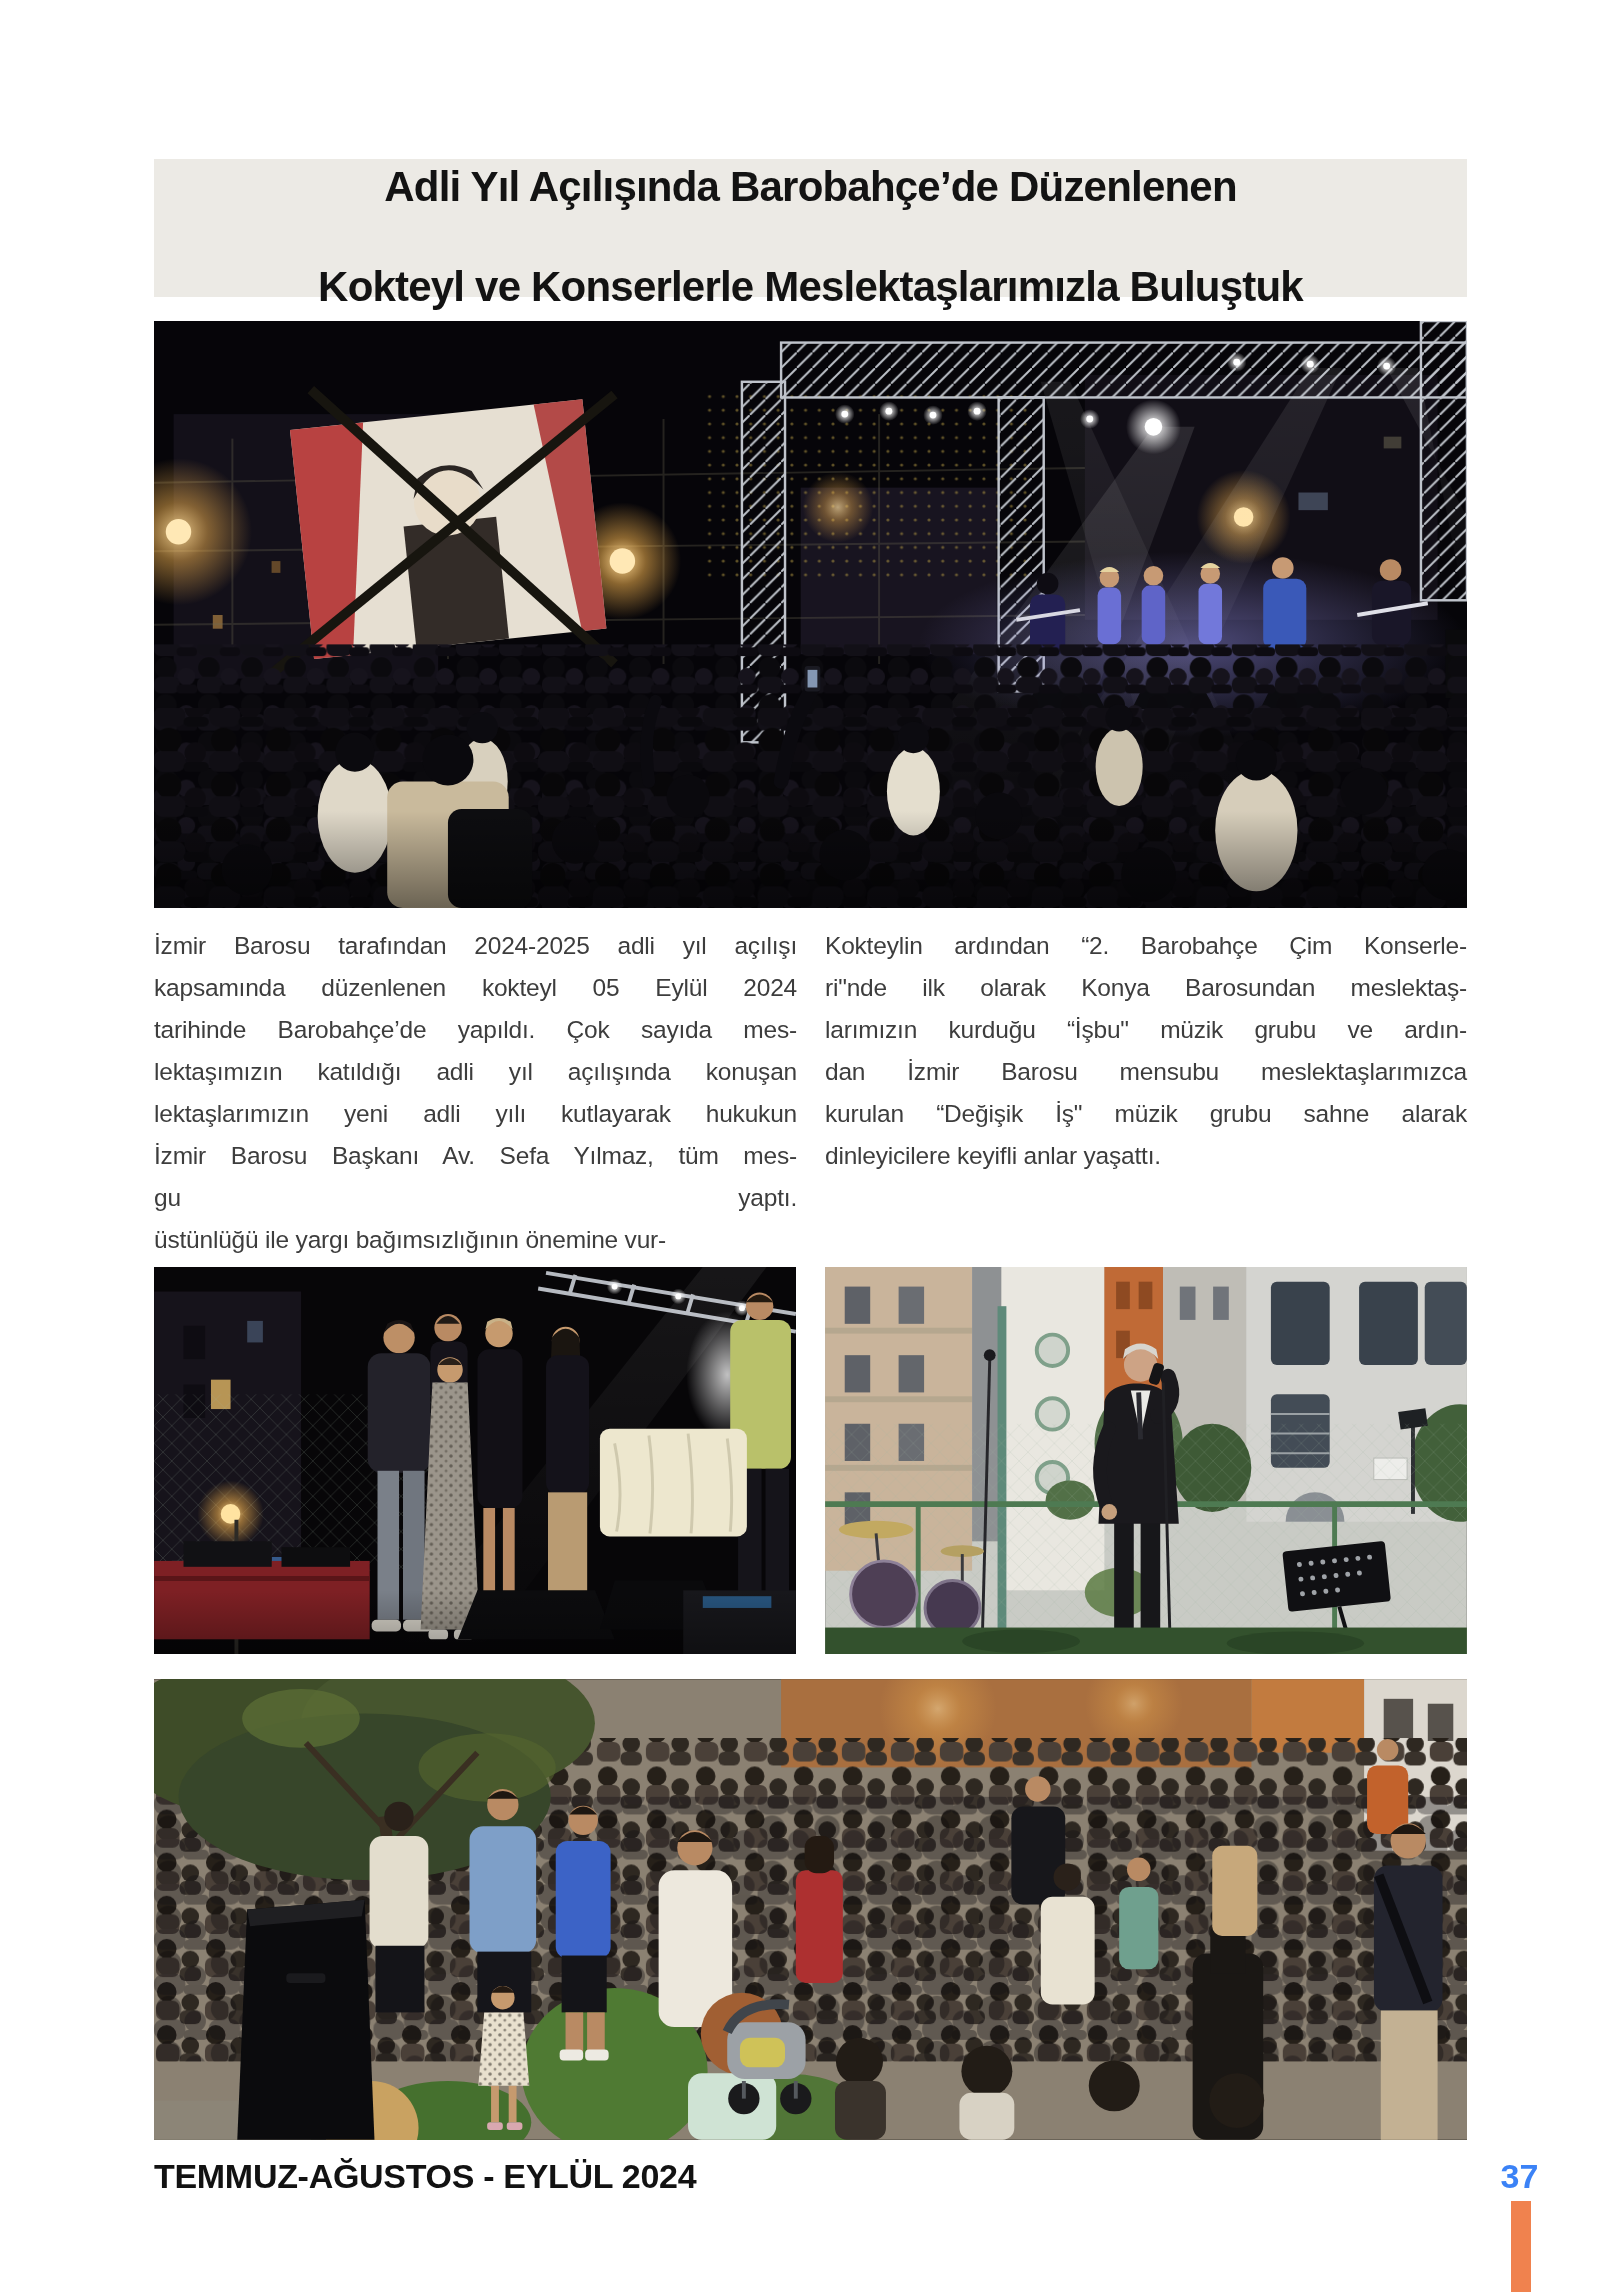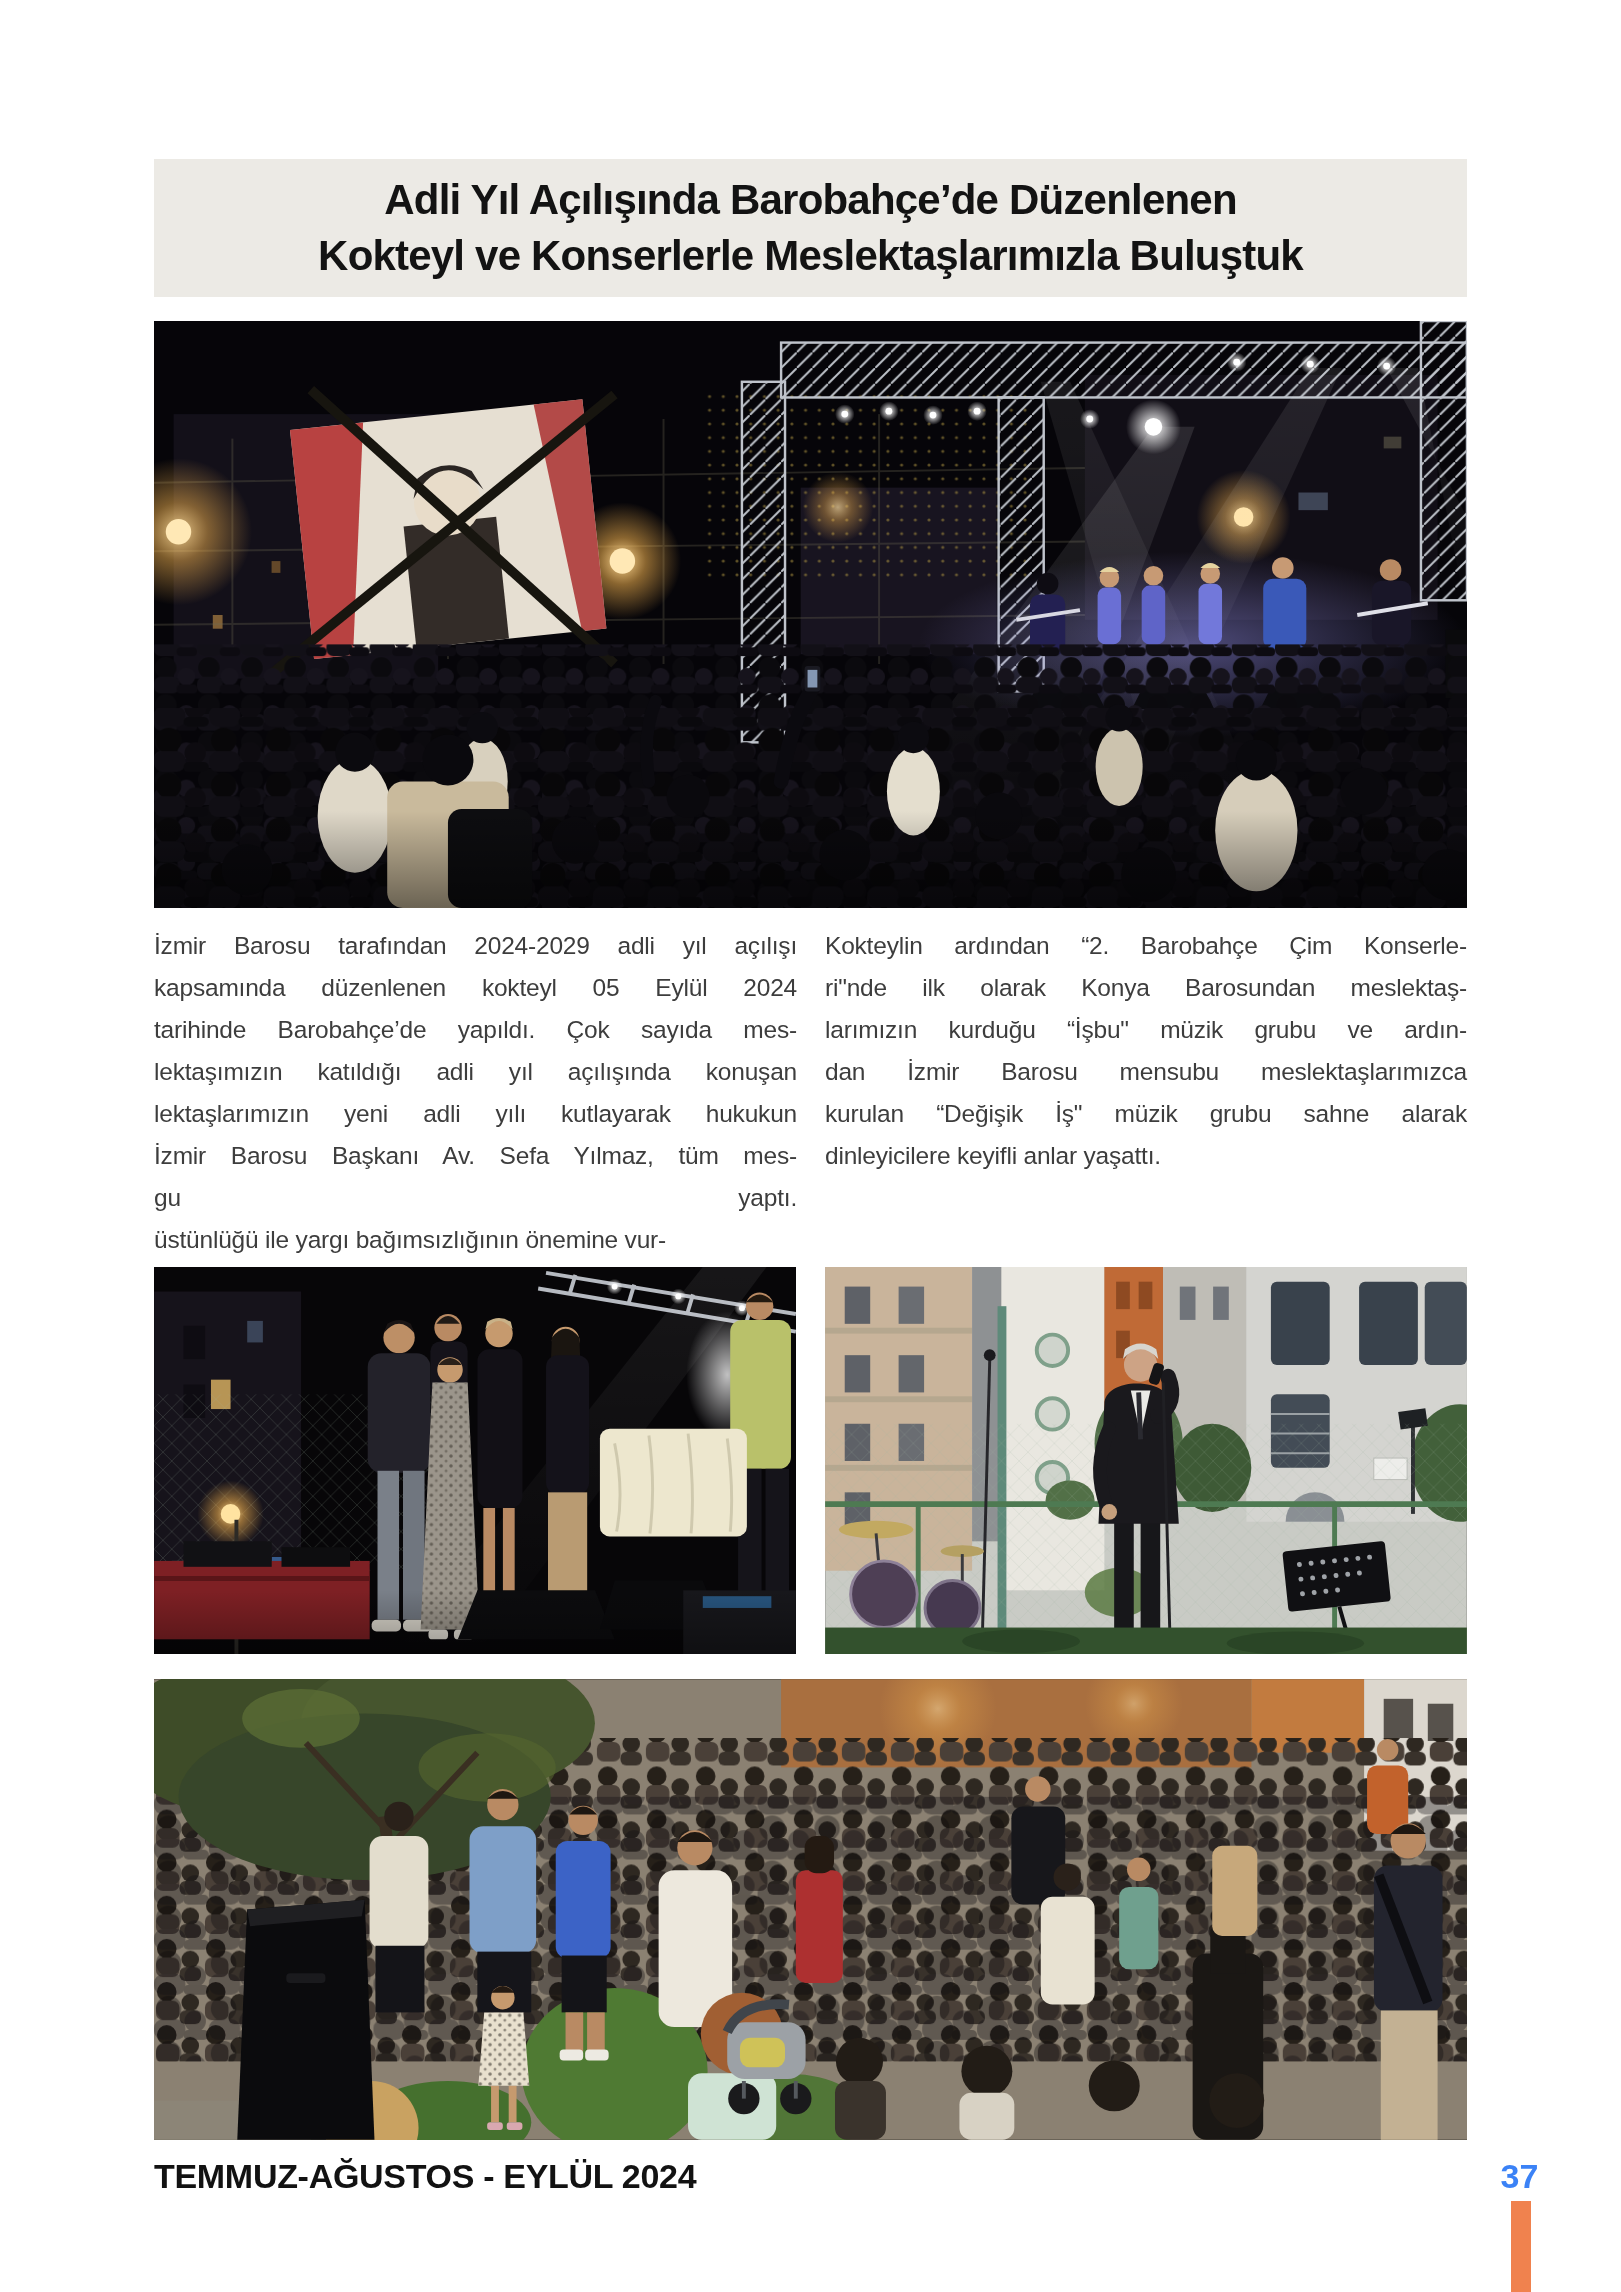--- a/index.html
+++ b/index.html
@@ -9,21 +9,21 @@
     position: relative;
     overflow: hidden;
     font-family: "Liberation Sans", "DejaVu Sans", sans-serif;
   }
   .abs { position: absolute; }
 
   
   .title-box {
     left: 154px; top: 159px; width: 1313px; height: 138px;
     background: #ECEAE5;
-    display: flex; flex-direction: column; justify-content: center; align-items: center;
+    display: flex; flex-direction: column; justify-content: flex-start; align-items: center; gap: 44px;
   }
   .title-line {
     font-size: 42px; font-weight: 700; letter-spacing: -0.8px;
     line-height: 56px; color: #131313; white-space: nowrap;
   }
 
   
   .photo { overflow: hidden; background: #000; }
   .photo svg { display: block; width: 100%; height: 100%; }
   .photo-main   { left: 154px; top: 321px;  width: 1313px; height: 587px; }
@@ -238,21 +238,21 @@
       <circle cx="862" cy="505" r="24" fill="#0A090D"></circle>
         <circle cx="1015" cy="565" r="28" fill="#0A090D"></circle>
       <circle cx="1235" cy="480" r="24" fill="#0A090D"></circle>
         <circle cx="1320" cy="565" r="26" fill="#0A090D"></circle>
     </g>
     <rect x="0" y="500" width="1340" height="99" fill="url(#lg-fade)" opacity="0.55"></rect>
   </svg>
 </div>
 
 <div class="abs textcol col-left">
-    <div class="bodyline">İzmir Barosu tarafından 2024-2029 adli yıl açılışı</div>
+    <div class="bodyline">İzmir Barosu tarafından 2024-2025 adli yıl açılışı</div>
     <div class="bodyline">kapsamında düzenlenen kokteyl 05 Eylül 2024</div>
     <div class="bodyline">tarihinde Barobahçe’de yapıldı. Çok sayıda mes-</div>
     <div class="bodyline">lektaşımızın katıldığı adli yıl açılışında konuşan</div>
     <div class="bodyline">lektaşlarımızın yeni adli yılı kutlayarak hukukun</div>
     <div class="bodyline">İzmir Barosu Başkanı Av. Sefa Yılmaz, tüm mes-</div>
     <div class="bodyline">gu yaptı.</div>
     <div class="bodyline">üstünlüğü ile yargı bağımsızlığının önemine vur-</div>
   </div>
 <div class="abs textcol col-right">
     <div class="bodyline">Kokteylin ardından “2. Barobahçe Çim Konserle-</div>

